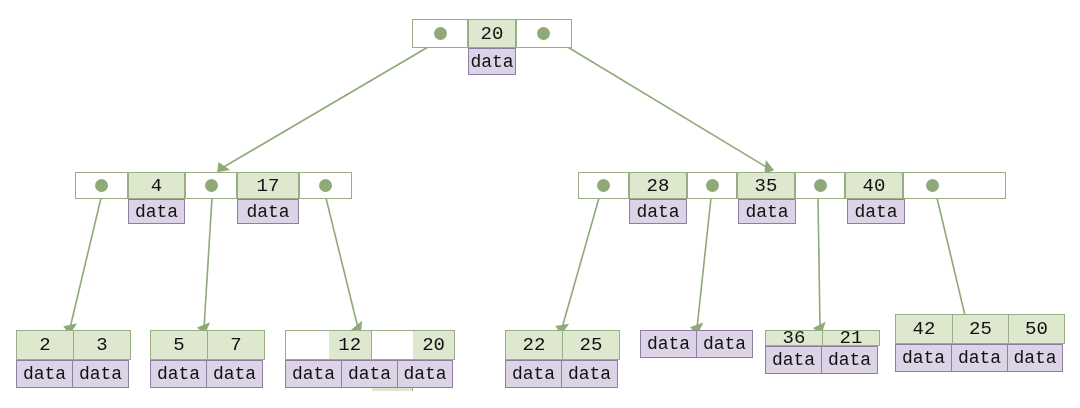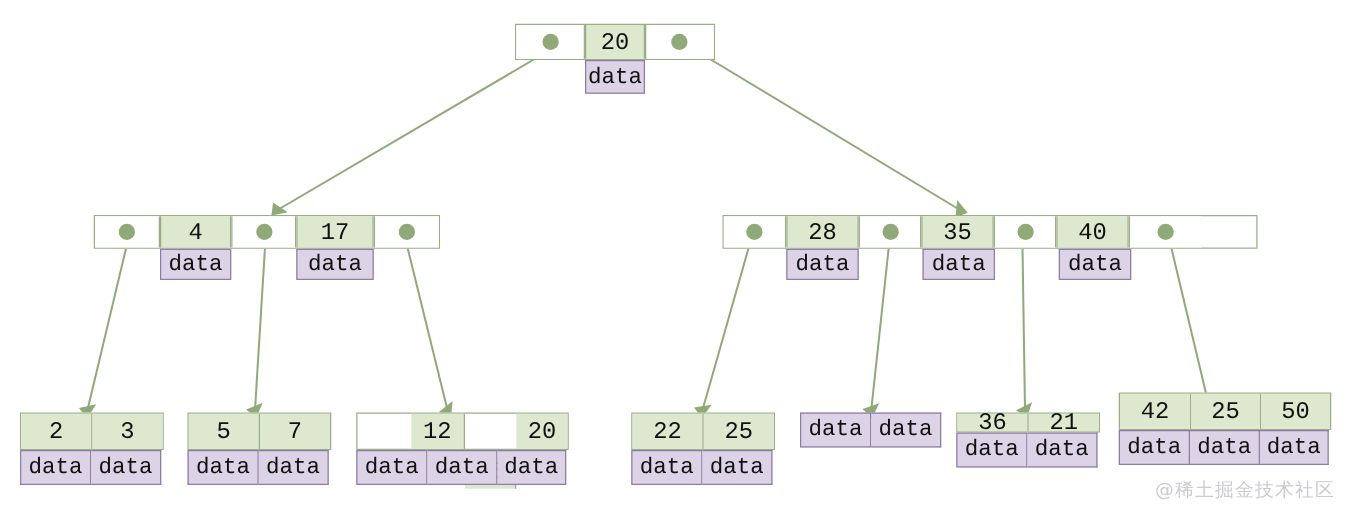--- a/index.html
+++ b/index.html
@@ -271,15 +271,14 @@
       <div class="cell-key" style="width:56px;">25</div>
       <div class="cell-key" style="width:55px;">50</div>
     </div>
     <div class="datarow" style="height:28px;">
       <div class="cell-data" style="width:57px;">data</div>
       <div class="cell-data" style="width:56px;">data</div>
       <div class="cell-data" style="width:55px;">data</div>
     </div>
   </div>
 
-  <div id="watermark">@稀土掘金技术社区</div>
 
 </div>
 
 </body></html>

